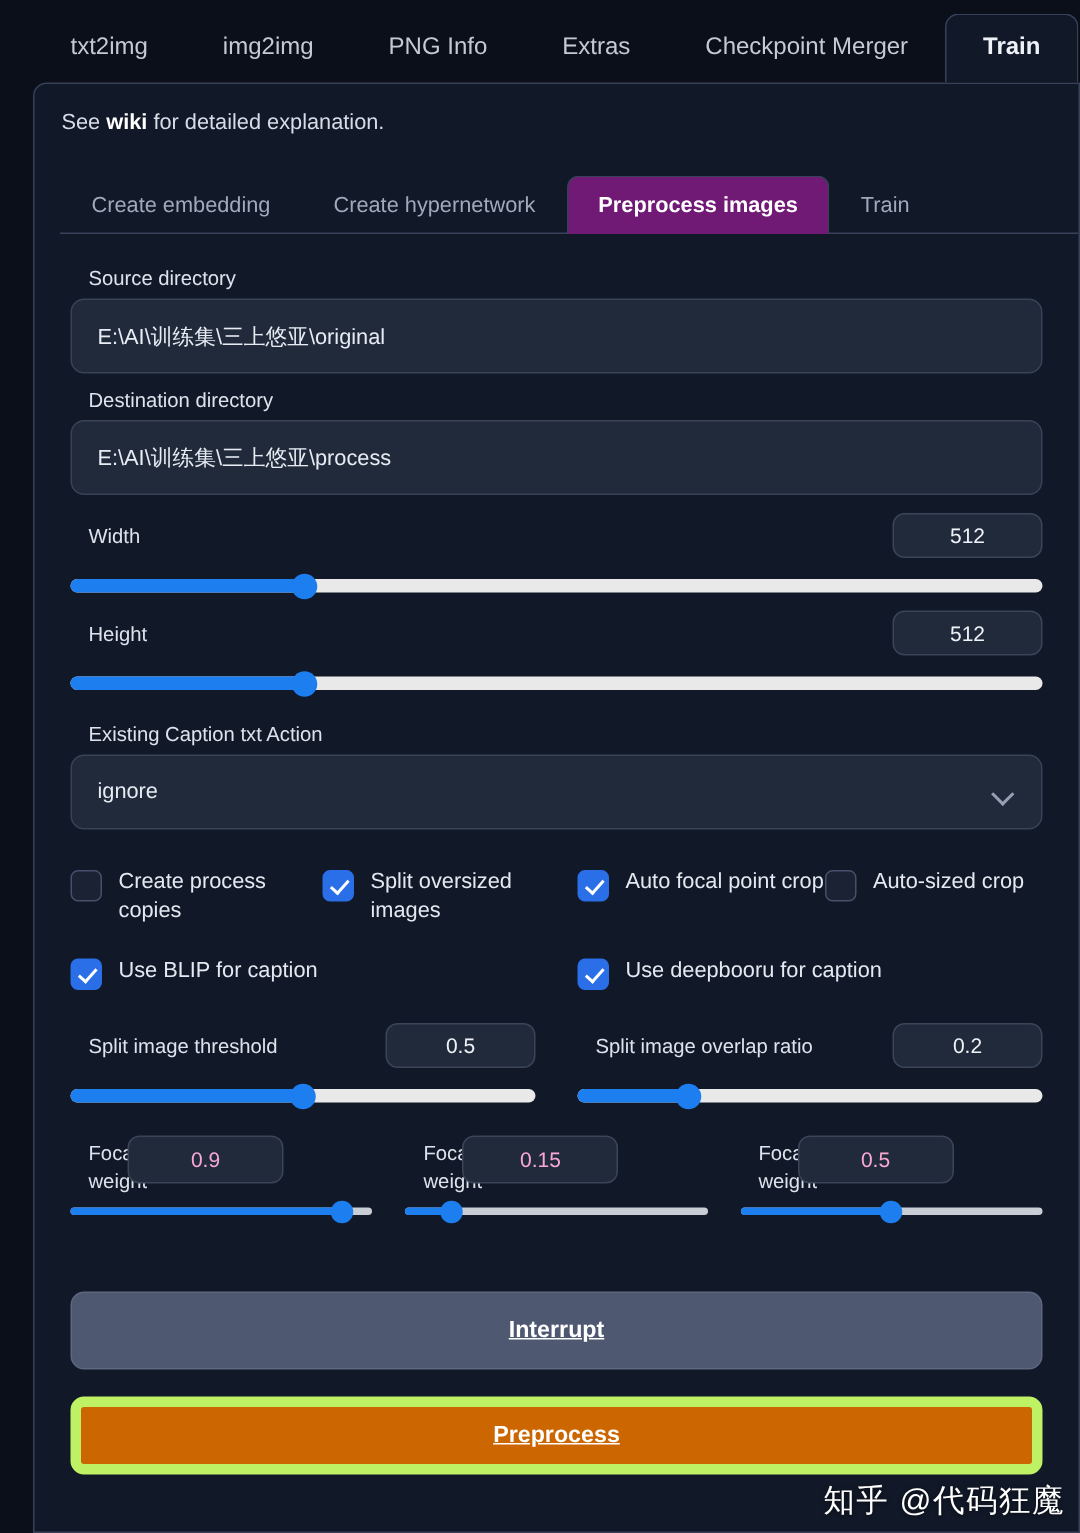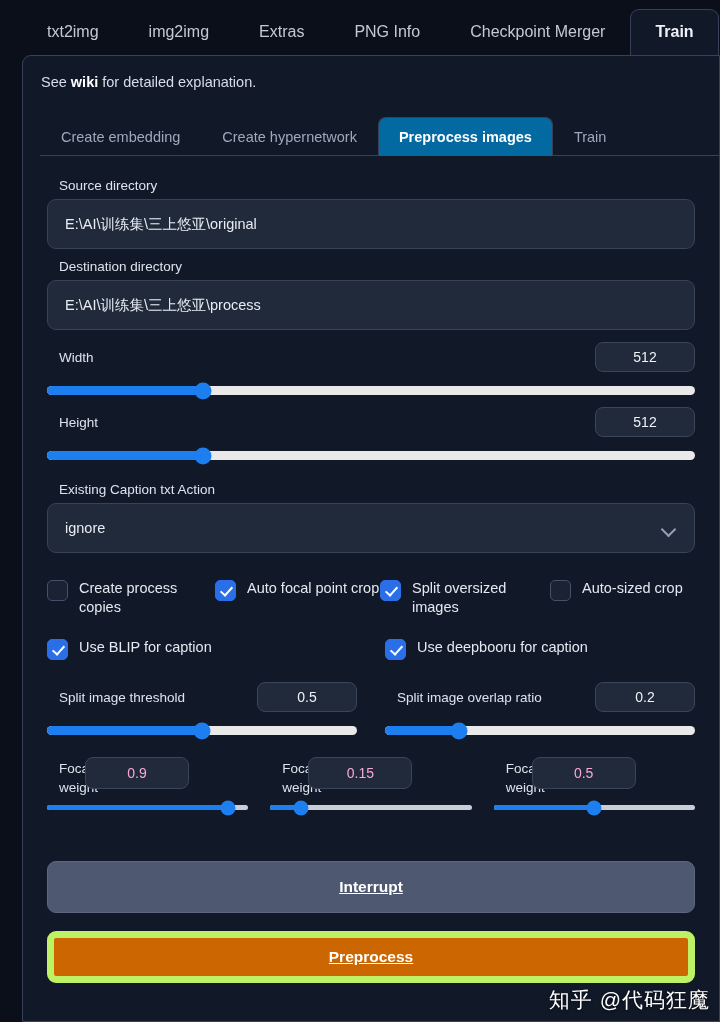--- a/index.html
+++ b/index.html
@@ -57,21 +57,21 @@
   }
   .sub-tab {
     font-size: 14.5px; color: #9fa9ba;
     padding: 11px 20px 11px 20px;
     border: 1px solid transparent; border-bottom: none;
     white-space: nowrap; cursor: pointer;
     position: relative; top: 1px;
   }
   .sub-tab.active {
     color: #ffffff; font-weight: bold;
-    background: #0369a1;
+    background: #701a75;
     border-color: #37415a;
     border-top-left-radius: 8px;
     border-top-right-radius: 8px;
   }
 
   
   .body { padding: 12px 12px 0 12px; position: relative; }
 
   .field-label {
     font-size: 13.5px; color: #dde3ec;
@@ -203,22 +203,22 @@
   }
 </style>
 </head>
 <body>
 
 <div class="app">
 
   <div class="topbar">
     <div class="top-tab">txt2img</div>
     <div class="top-tab">img2img</div>
+    <div class="top-tab">PNG Info</div>
     <div class="top-tab">Extras</div>
-    <div class="top-tab">PNG Info</div>
     <div class="top-tab">Checkpoint Merger</div>
     <div class="top-tab active">Train</div>
   </div>
 
   <div class="panel-outer">
 
     <div class="wiki-line">
       <span>See </span><b>wiki</b><span> for detailed explanation.</span>
     </div>
 
@@ -263,27 +263,27 @@
       <div class="dropdown">
         <span>ignore</span>
         <span class="chev"></span>
       </div>
 
       <div class="cb-row">
         <div class="cb" style="flex:0 0 168px">
           <span class="box"></span>
           <span class="cb-label">Create process copies</span>
         </div>
+        <div class="cb" style="flex:0 0 170px">
+          <span class="box on"></span>
+          <span class="cb-label">Split oversized images</span>
+        </div>
         <div class="cb" style="flex:0 0 165px">
           <span class="box on"></span>
           <span class="cb-label">Auto focal point crop</span>
-        </div>
-        <div class="cb" style="flex:0 0 170px">
-          <span class="box on"></span>
-          <span class="cb-label">Split oversized images</span>
         </div>
         <div class="cb">
           <span class="box"></span>
           <span class="cb-label">Auto-sized crop</span>
         </div>
       </div>
 
       <div class="cb-row" style="margin-top:22px">
         <div class="cb" style="flex:0 0 338px">
           <span class="box on"></span>

